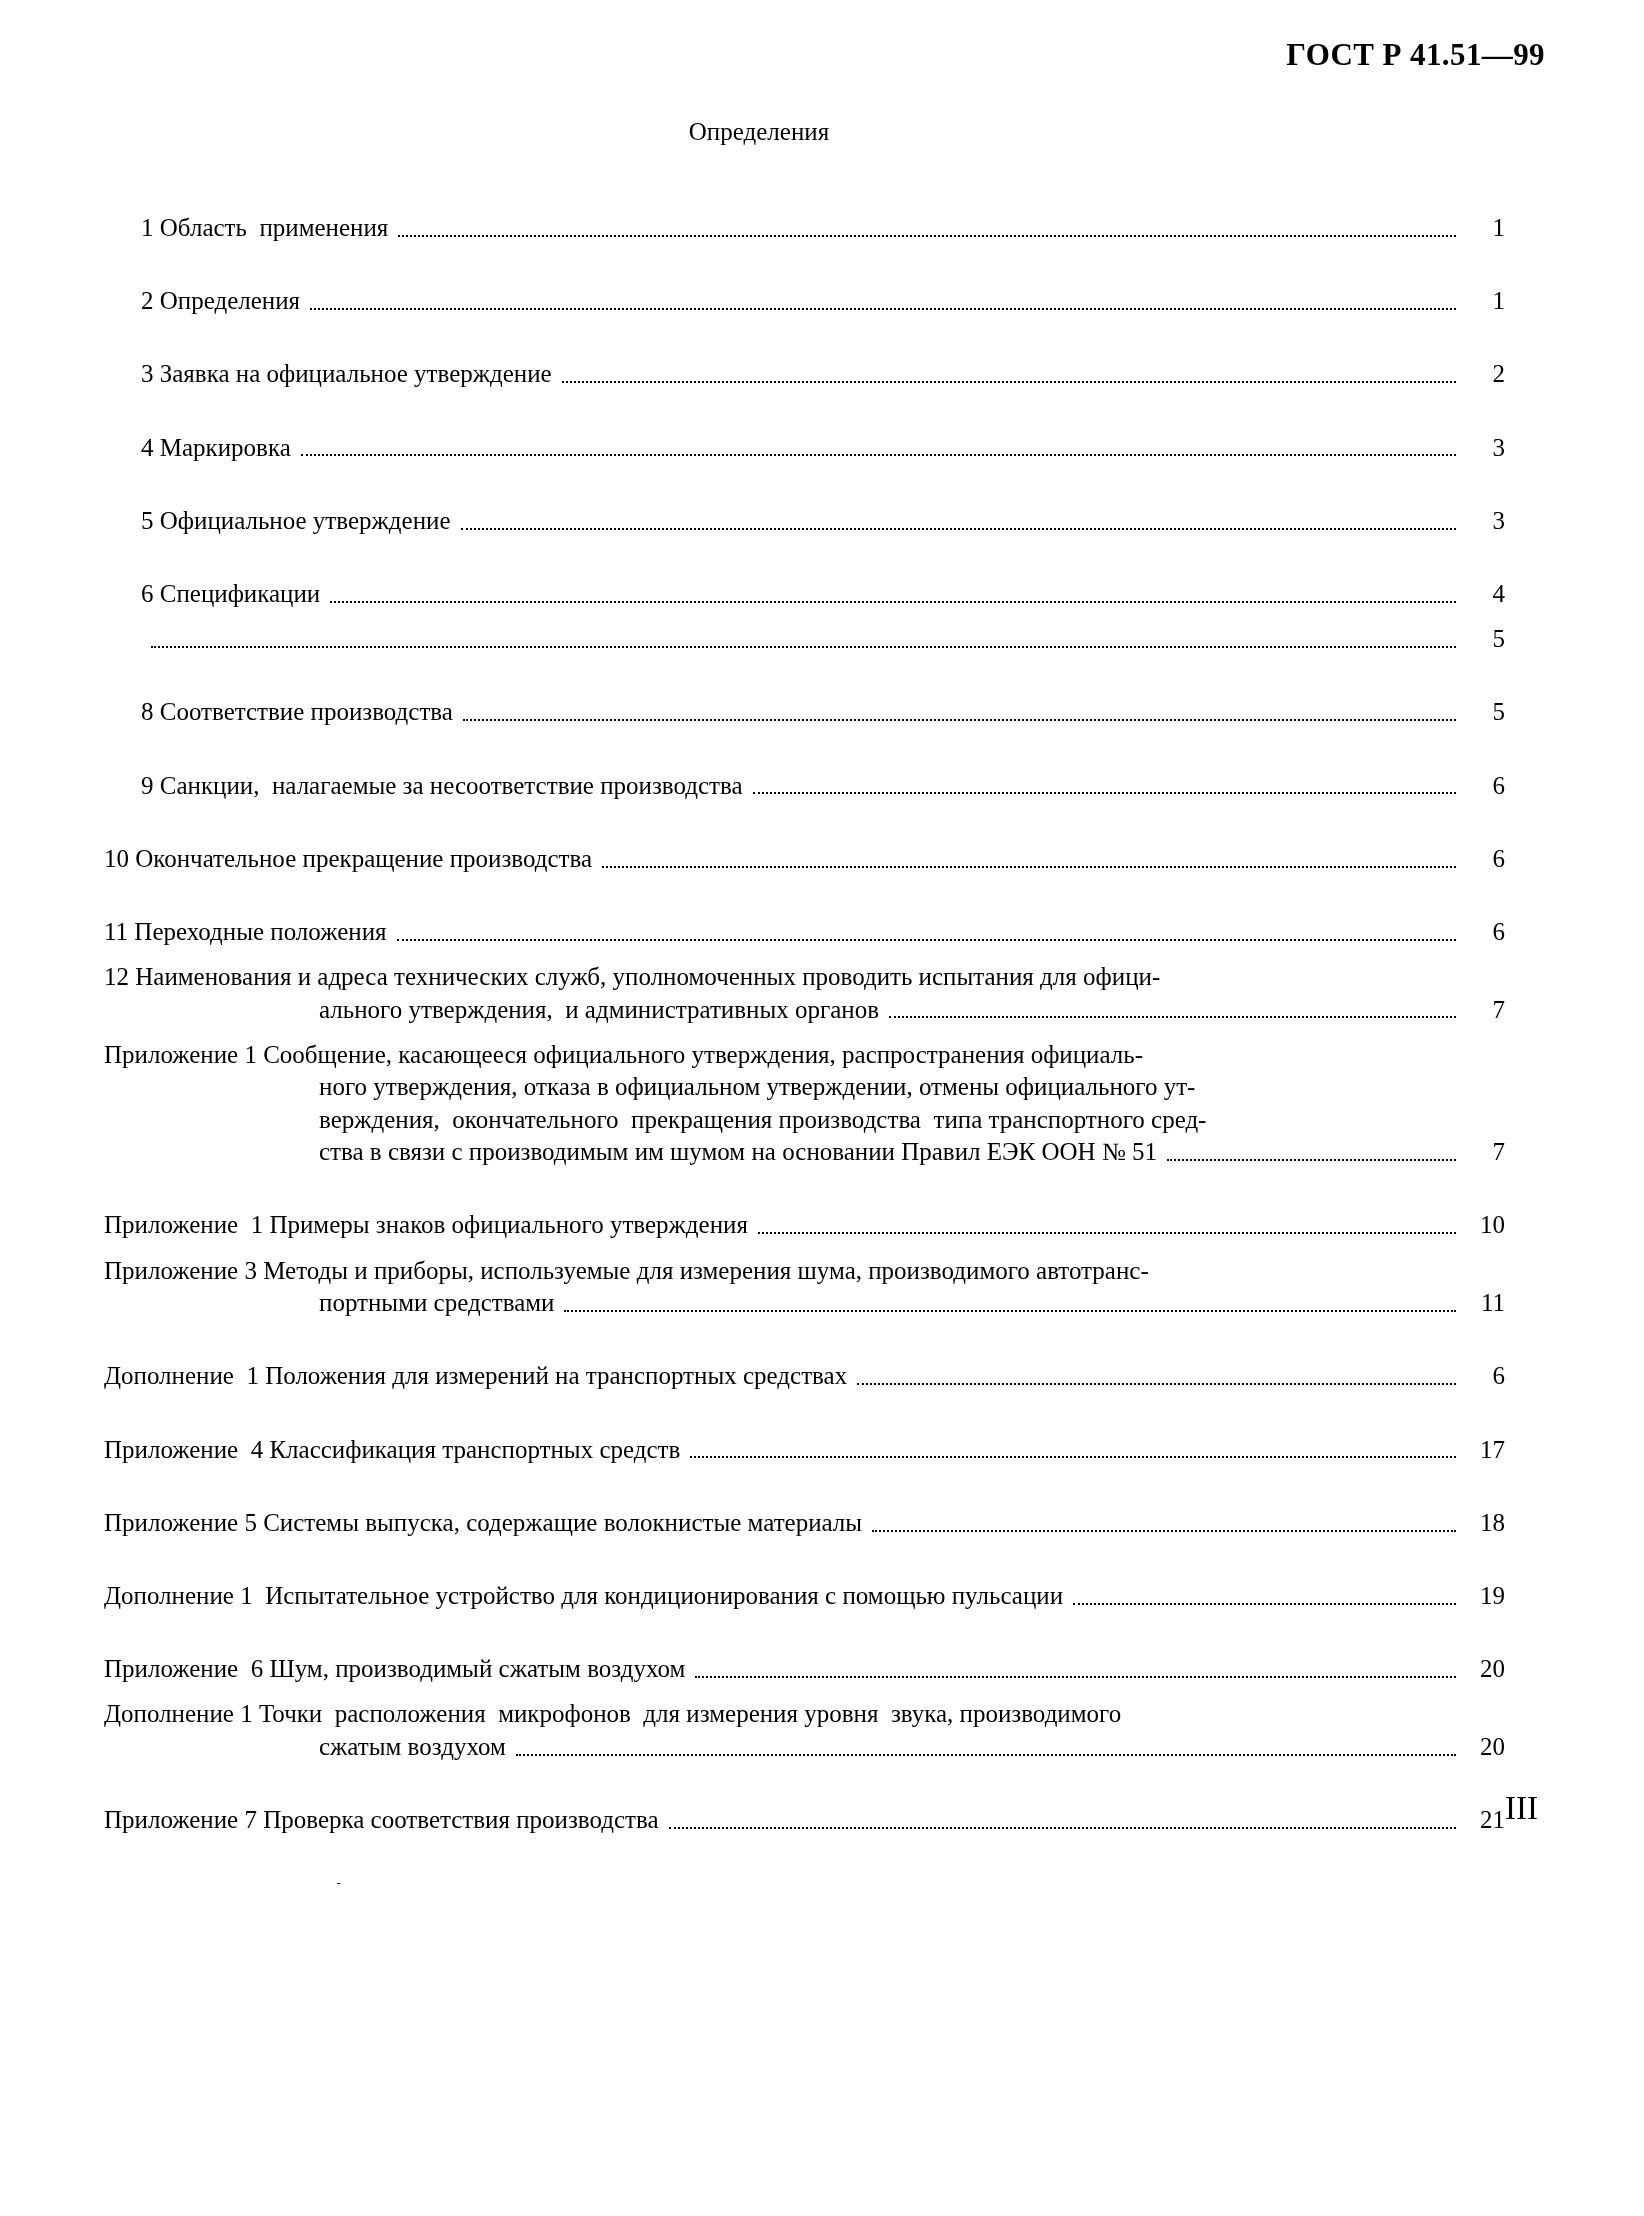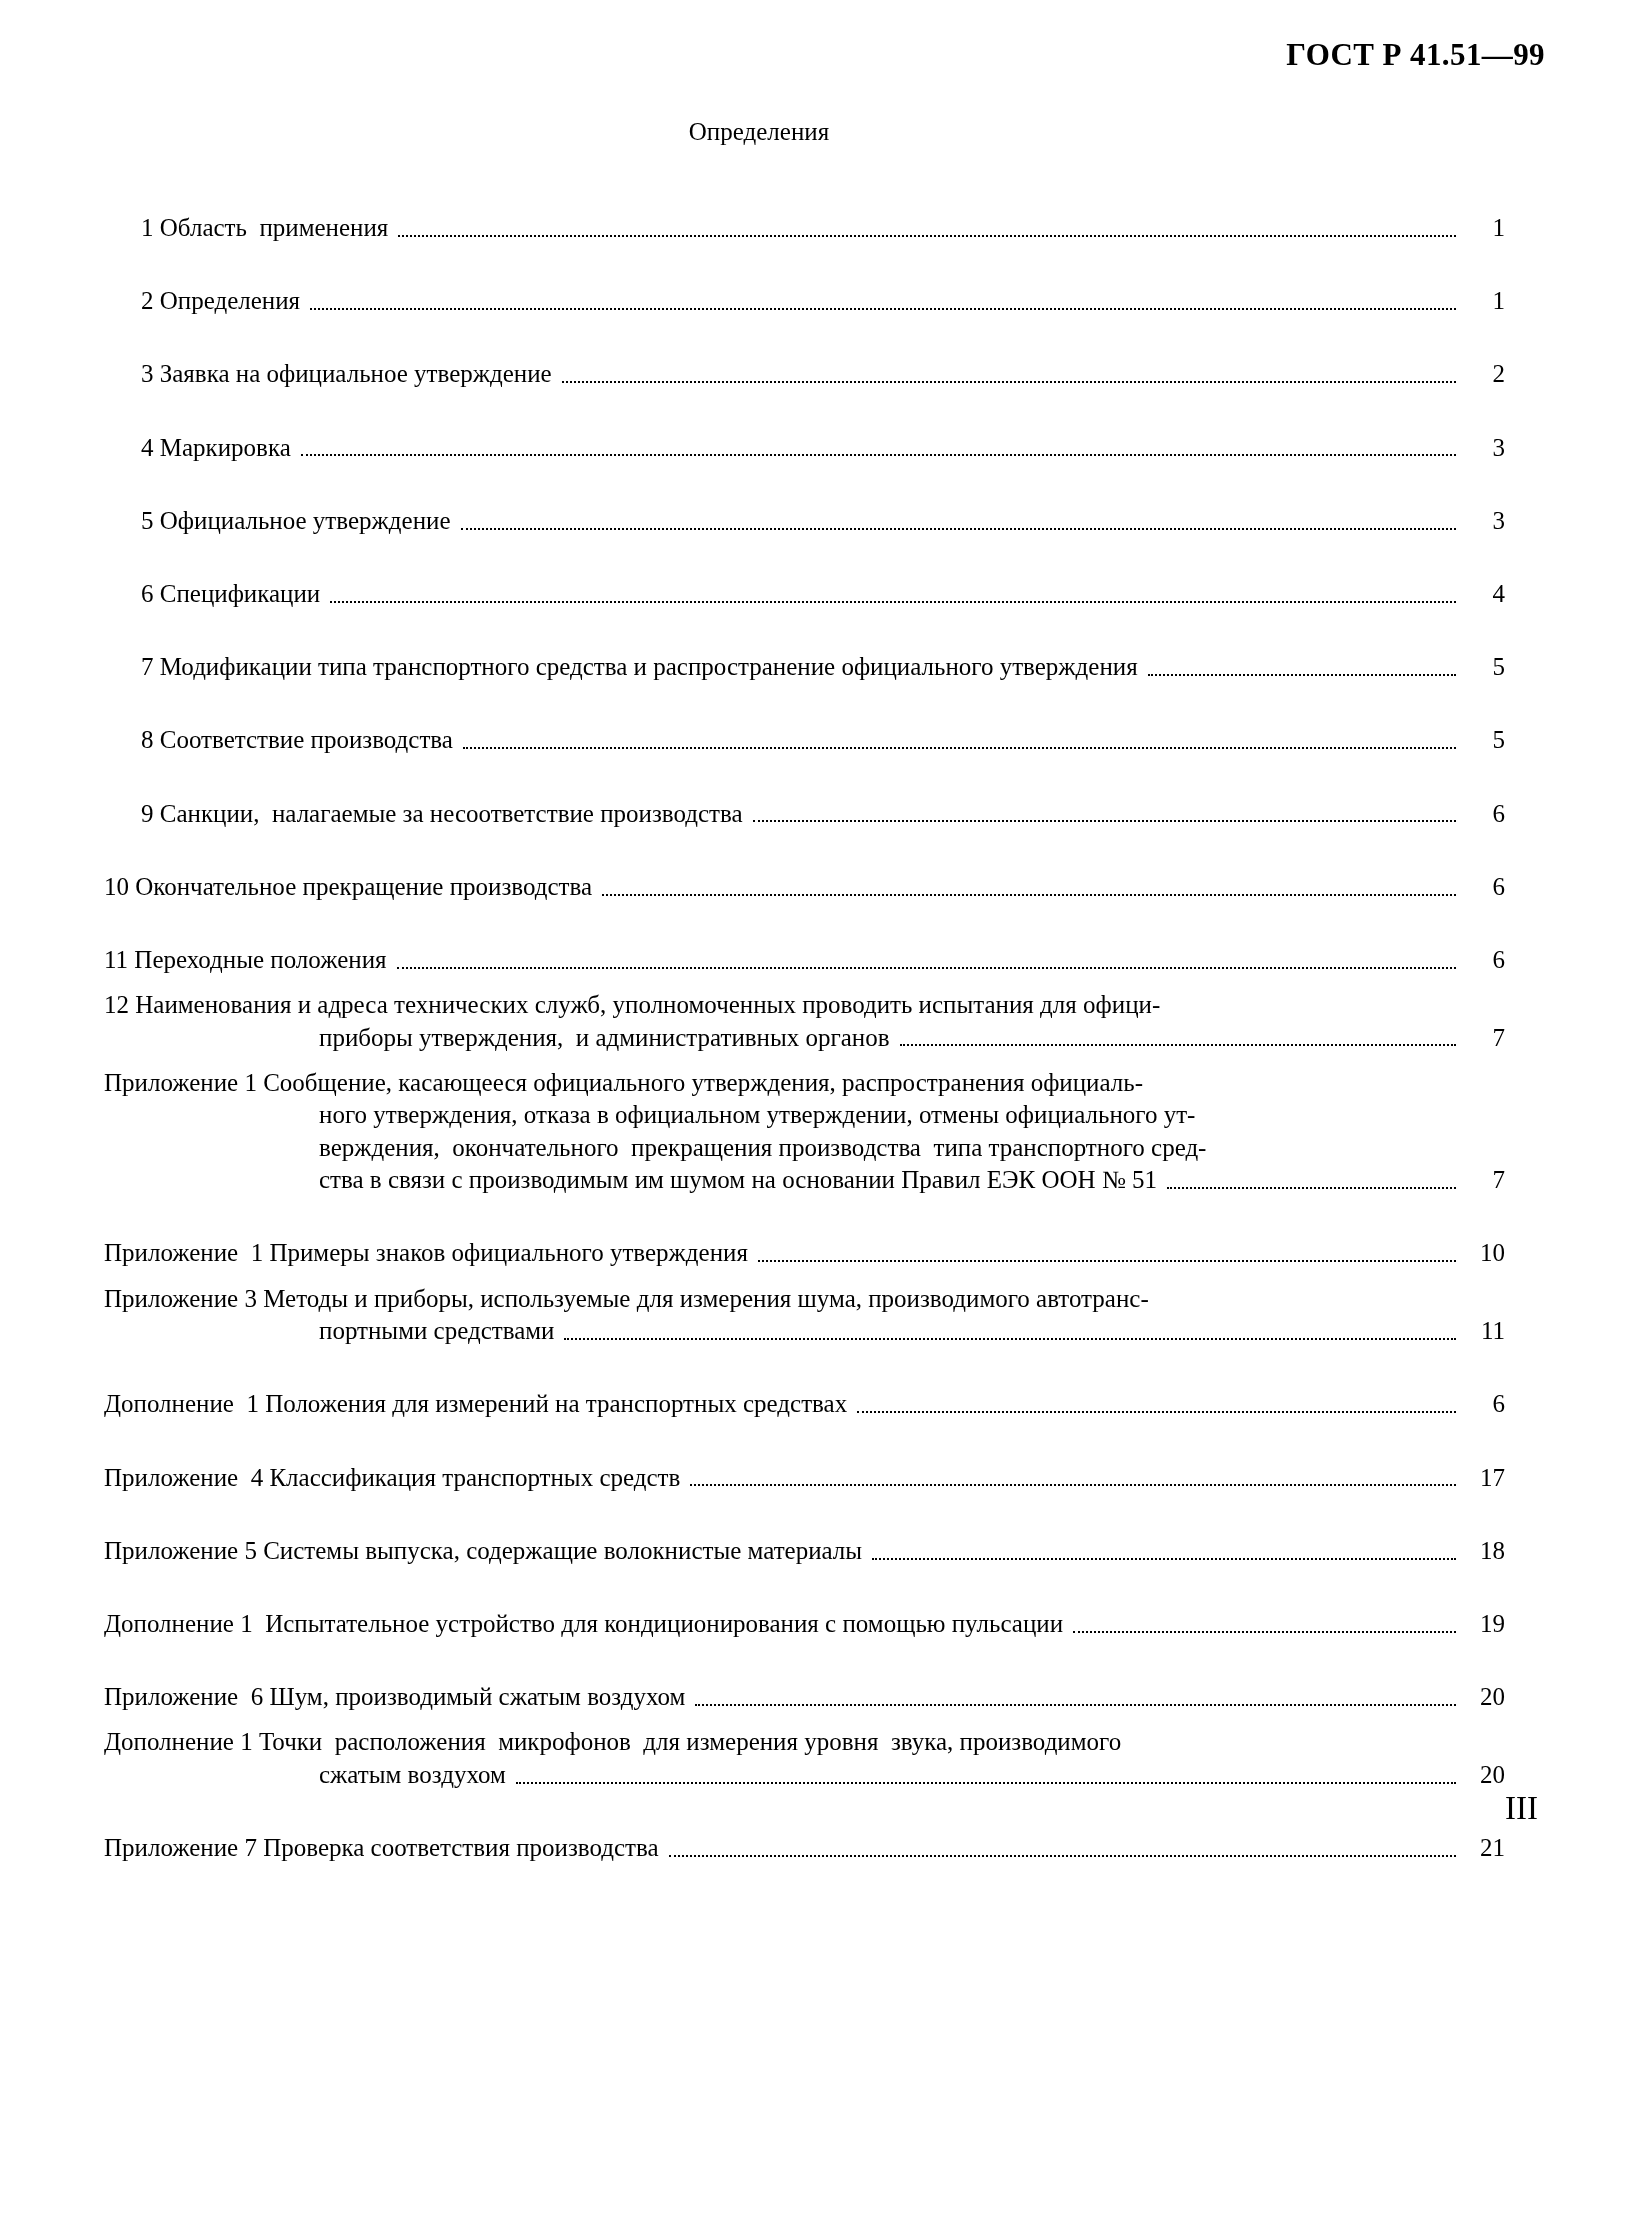--- a/index.html
+++ b/index.html
@@ -142,21 +142,20 @@
         <span class="txt">5 Официальное утверждение</span>
         <span class="leader"></span>
         <span class="pg">3</span>
       </div>
       <div class="toc-entry indent1">
         <span class="txt">6 Спецификации</span>
         <span class="leader"></span>
         <span class="pg">4</span>
       </div>
       <div class="toc-entry indent1">
-        <span class="txt">7 Модификации типа транспортного средства и распространение официального утверждения</span>
         <span class="leader"></span>
         <span class="pg">5</span>
       </div>
       <div class="toc-entry indent1">
         <span class="txt">8 Соответствие производства</span>
         <span class="leader"></span>
         <span class="pg">5</span>
       </div>
       <div class="toc-entry indent1">
         <span class="txt">9 Санкции,  налагаемые за несоответствие производства</span>
@@ -168,21 +167,21 @@
         <span class="leader"></span>
         <span class="pg">6</span>
       </div>
       <div class="toc-entry ">
         <span class="txt">11 Переходные положения</span>
         <span class="leader"></span>
         <span class="pg">6</span>
       </div>
       <div class="toc-block ">
         <div class="line1">12 Наименования и адреса технических служб, уполномоченных проводить испытания для офици-</div>
-        <div class="linecont indent2"><span class="txt">приборы утверждения,  и административных органов</span><span class="leader"></span><span class="pg">7</span></div>
+        <div class="linecont indent2"><span class="txt">ального утверждения,  и административных органов</span><span class="leader"></span><span class="pg">7</span></div>
       </div>
       <div class="toc-block ">
         <div class="line1">Приложение 1 Сообщение, касающееся официального утверждения, распространения официаль-</div>
         <div class="mid indent2">ного утверждения, отказа в официальном утверждении, отмены официального ут-</div>
         <div class="mid indent2">верждения,  окончательного  прекращения производства  типа транспортного сред-</div>
         <div class="linecont indent2"><span class="txt">ства в связи с производимым им шумом на основании Правил ЕЭК ООН № 51</span><span class="leader"></span><span class="pg">7</span></div>
       </div>
       <div class="toc-entry ">
         <span class="txt">Приложение  1 Примеры знаков официального утверждения</span>
         <span class="leader"></span>

